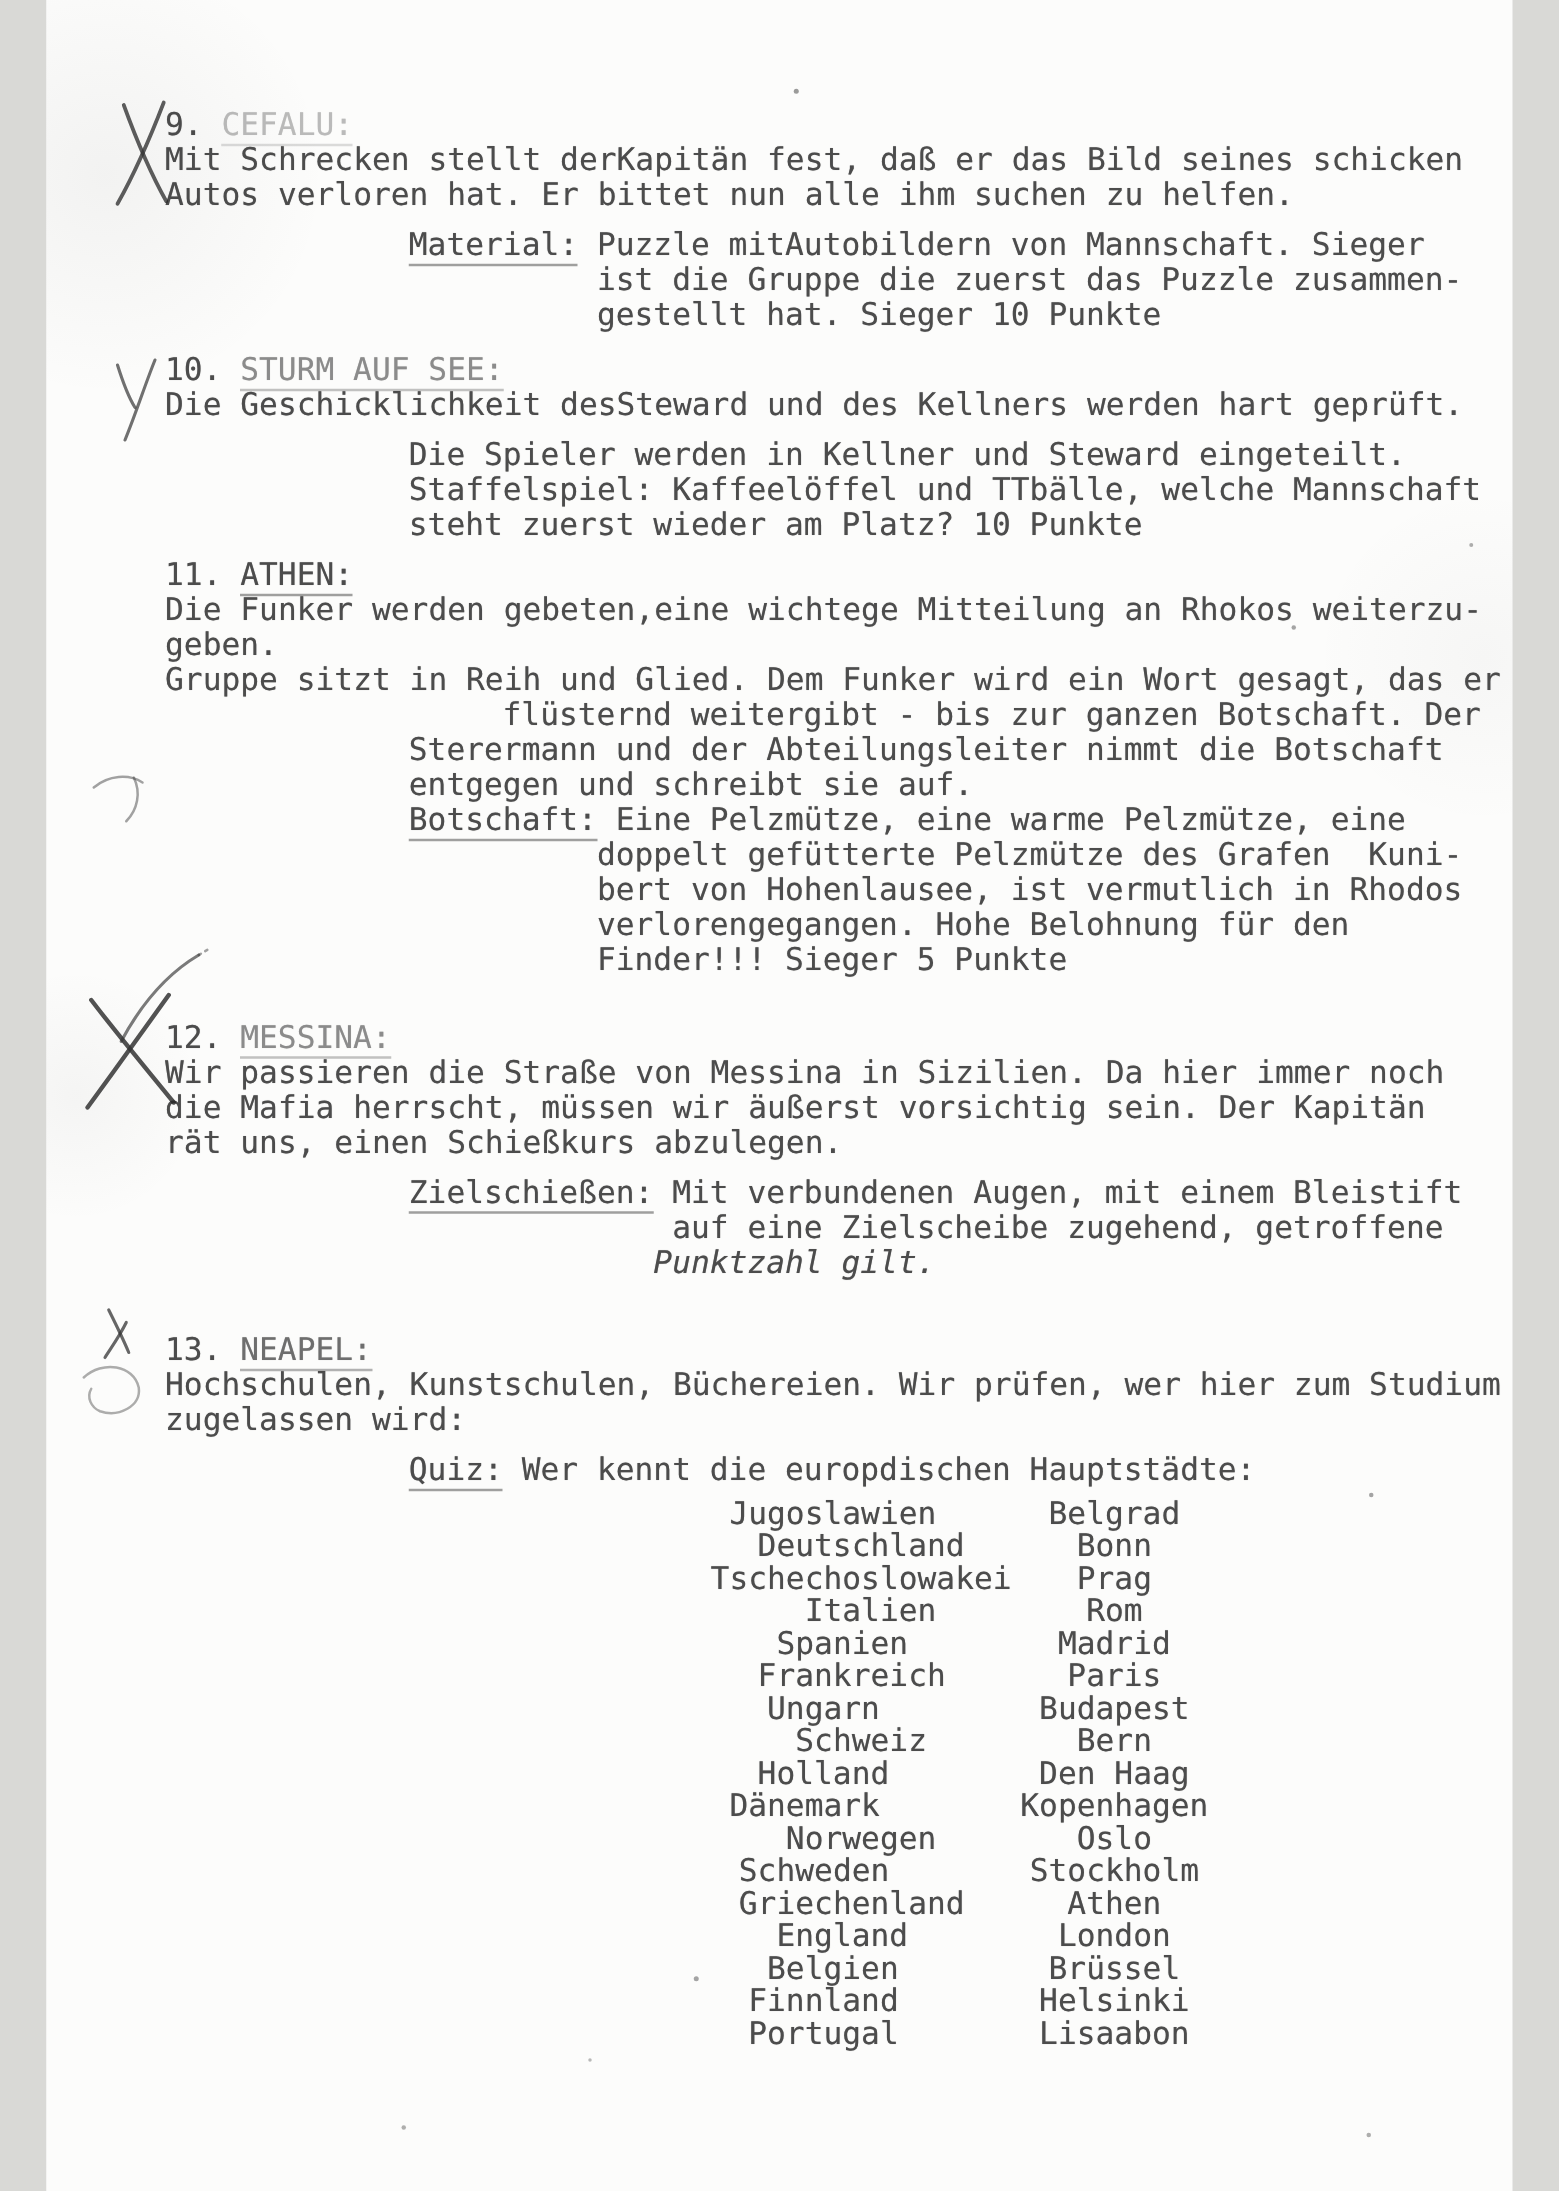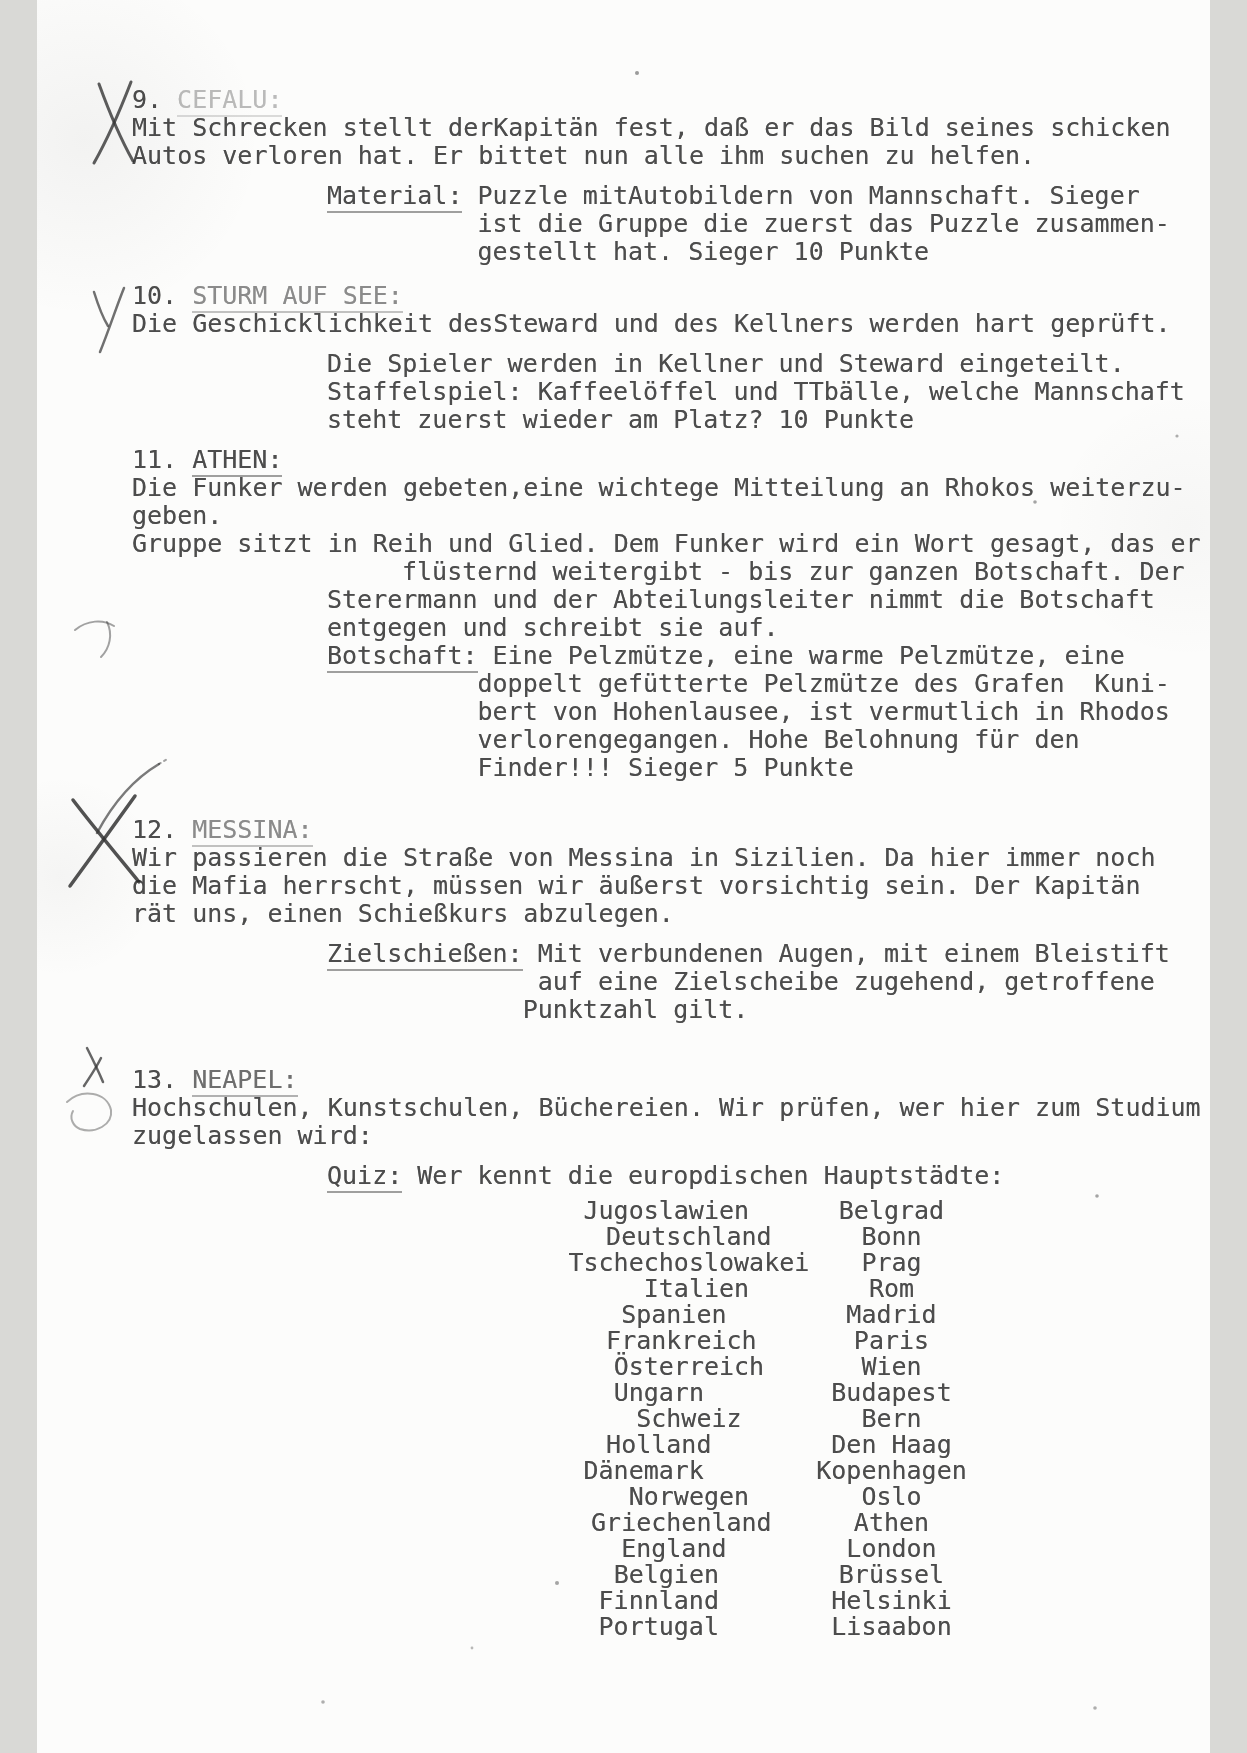--- a/index.html
+++ b/index.html
@@ -25,21 +25,21 @@
   .t{opacity:.82;text-shadow:0 0 .6px rgba(25,25,25,.55);}
   .f1{opacity:.30;}
   .f2{opacity:.52;}
   .f3{opacity:.66;}
   .u{border-bottom:2px solid rgba(45,45,45,.55);padding-bottom:1px;}
   .num{margin-right:15px;}
   .lbl{margin-right:1ch;}
   .sub{margin-left:195px;margin-top:12px;}
   .sub.tight{margin-top:0;}
   .ind10{margin-left:10ch;}
-  .ind13{margin-left:13ch;}
+  .ind13{margin-left:13ch;font-style:italic;}
   .ind14{margin-left:14ch;}
   .inda{margin-left:270px;}
   .indb{margin-left:195px;}
   .sec10{margin-top:16px;}
   .sec11{margin-top:12px;}
   .sec12{margin-top:34px;}
   .sec13{margin-top:42px;}
   .qtable{margin-left:110px;margin-top:8px;line-height:26px;text-align:center;}
   .qrow{white-space:pre;}
   .qcountry{display:inline-block;width:345px;}
@@ -149,26 +149,26 @@
         <div class="line"><span class="t u lbl">Quiz:</span><span class="t">Wer kennt die europdischen Hauptstädte:</span></div>
       </div>
 
       <div class="qtable">
         <div class="qrow"><span class="t qcountry">Jugoslawien</span><span class="t">Belgrad</span></div>
         <div class="qrow"><span class="t qcountry">Deutschland</span><span class="t">Bonn</span></div>
         <div class="qrow"><span class="t qcountry">Tschechoslowakei</span><span class="t">Prag</span></div>
         <div class="qrow"><span class="t qcountry">Italien</span><span class="t">Rom</span></div>
         <div class="qrow"><span class="t qcountry">Spanien</span><span class="t">Madrid</span></div>
         <div class="qrow"><span class="t qcountry">Frankreich</span><span class="t">Paris</span></div>
-        <div class="qrow"><span class="t qcountry">Österreich</span><span class="t">Wien</span></div>
         <div class="qrow"><span class="t qcountry">Ungarn</span><span class="t">Budapest</span></div>
         <div class="qrow"><span class="t qcountry">Schweiz</span><span class="t">Bern</span></div>
         <div class="qrow"><span class="t qcountry">Holland</span><span class="t">Den Haag</span></div>
         <div class="qrow"><span class="t qcountry">Dänemark</span><span class="t">Kopenhagen</span></div>
         <div class="qrow"><span class="t qcountry">Norwegen</span><span class="t">Oslo</span></div>
+        <div class="qrow"><span class="t qcountry">Schweden</span><span class="t">Stockholm</span></div>
         <div class="qrow"><span class="t qcountry">Griechenland</span><span class="t">Athen</span></div>
         <div class="qrow"><span class="t qcountry">England</span><span class="t">London</span></div>
         <div class="qrow"><span class="t qcountry">Belgien</span><span class="t">Brüssel</span></div>
         <div class="qrow"><span class="t qcountry">Finnland</span><span class="t">Helsinki</span></div>
         <div class="qrow"><span class="t qcountry">Portugal</span><span class="t">Lisaabon</span></div>
       </div>
     </section>
 
   </div>
 </div>

